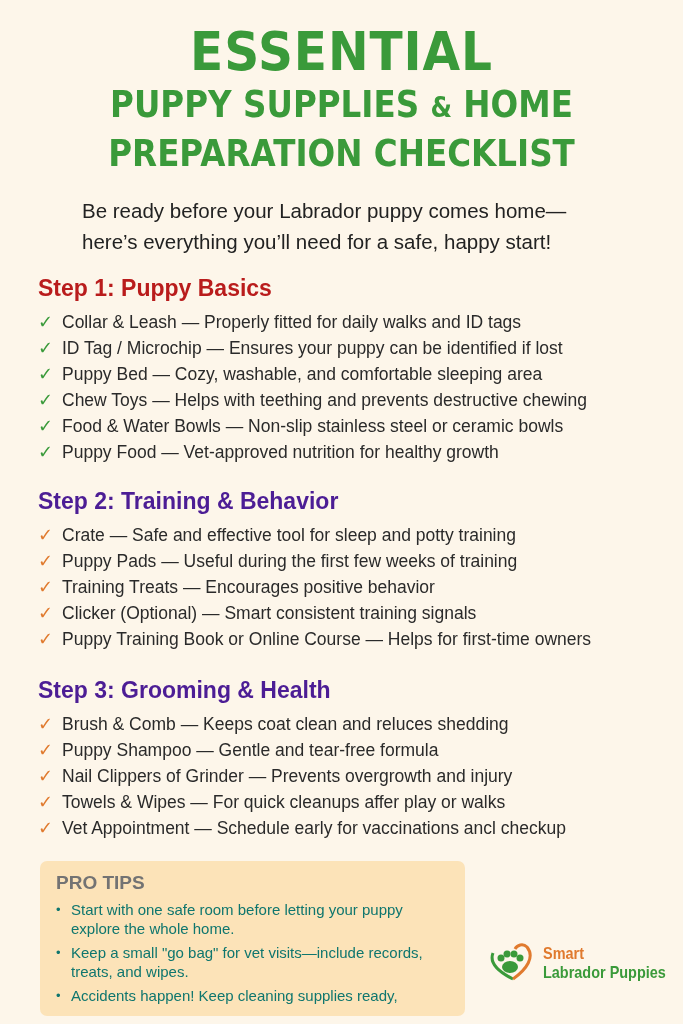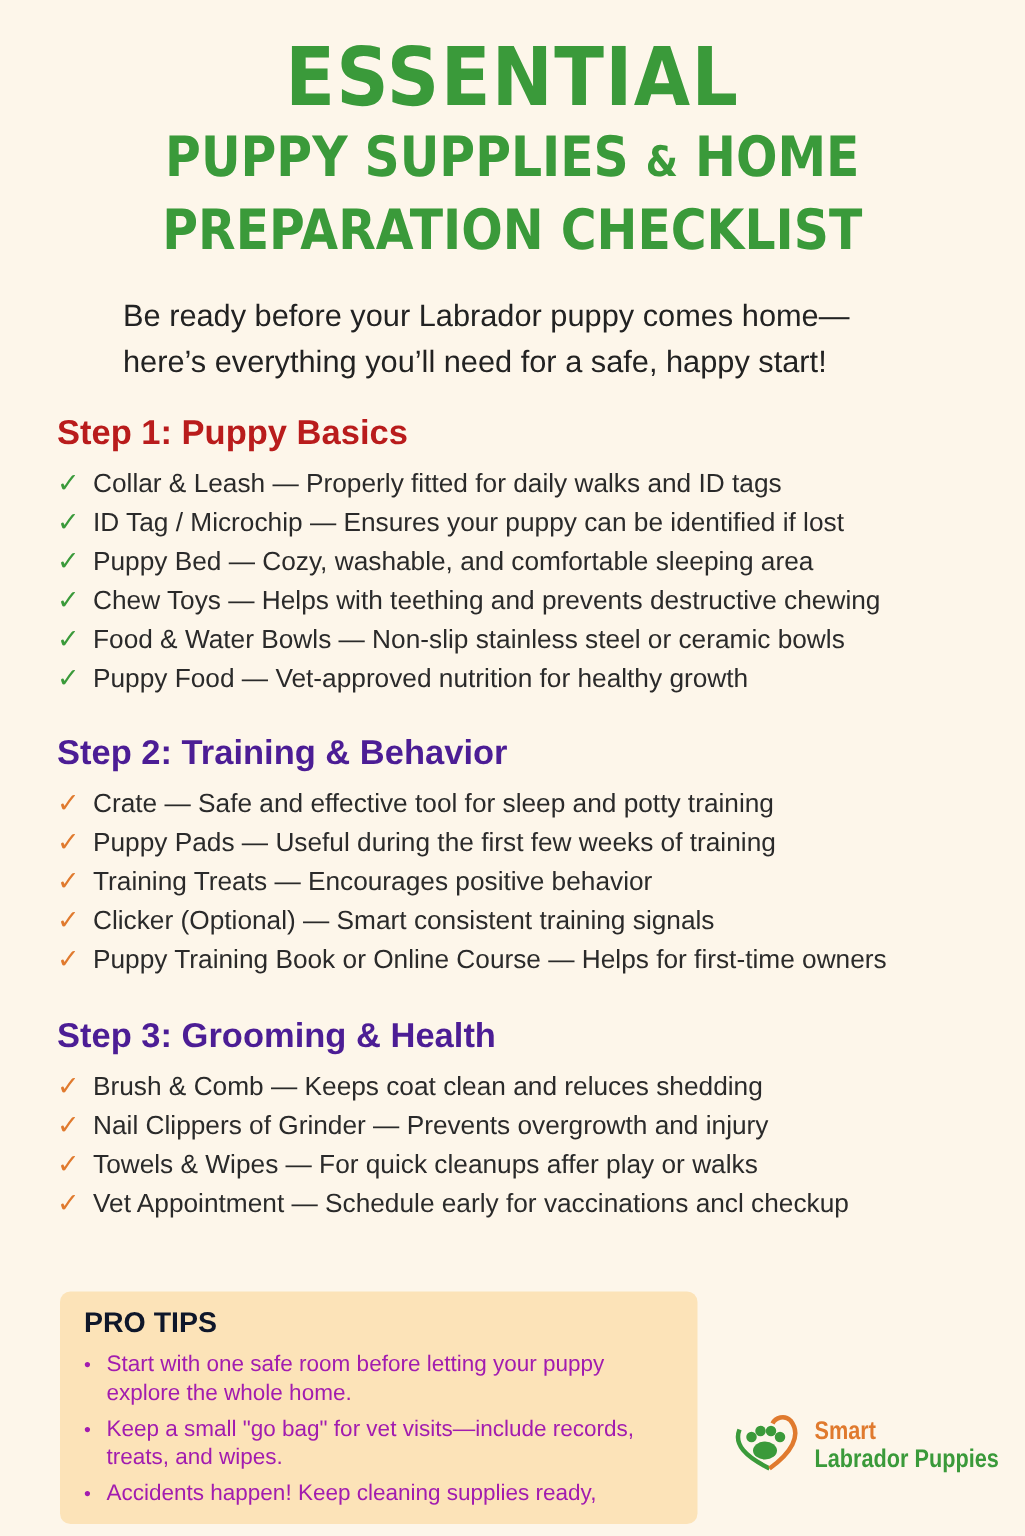--- a/index.html
+++ b/index.html
@@ -44,25 +44,25 @@
   .check.green { color: #3a9a3a; }
   .check.orange { color: #e07a2e; }
   #step1 { position: absolute; top: 274px; }
   #step2 { position: absolute; top: 487px; }
   #step3 { position: absolute; top: 676px; }
   .tips {
     position: absolute; left: 40px; top: 861px; width: 425px; height: 155px;
     background: #fce3b8; border-radius: 7px;
     box-sizing: border-box; padding: 11px 14px 0 16px;
   }
-  .tips-title { color: #0f172a; font-weight: bold; font-size: 19px; margin-bottom: 6px; }
+  .tips-title { color: #737373; font-weight: bold; font-size: 19px; margin-bottom: 6px; }
   .tips ul { list-style: none; margin: 0; padding: 0; }
   .tips li {
     position: relative; padding-left: 15px;
-    font-size: 15px; line-height: 19px; margin-bottom: 5px; color: #a21caf;
+    font-size: 15px; line-height: 19px; margin-bottom: 5px; color: #0f766e;
   }
   .tips li::before { content: "•"; position: absolute; left: 0; top: 0; font-size: 13px; }
   .logo {
     position: absolute; left: 483px; top: 943px; display: flex; align-items: center;
   }
   .logo-mark { width: 58px; height: 40px; }
   .logo-text { line-height: 19px; font-weight: bold; margin-left: 2px; }
   .logo-text .l1 { color: #e07a2e; font-size: 17px; display: block; transform: scaleX(0.85); transform-origin: left; }
   .logo-text .l2 { color: #3a9a3a; font-size: 17px; display: block; transform: scaleX(0.85); transform-origin: left; white-space: nowrap; }
 </style>
@@ -104,20 +104,21 @@
     <li><span class="check orange">✓</span><span>Training Treats — Encourages positive behavior</span></li>
     <li><span class="check orange">✓</span><span>Clicker (Optional) — Smart consistent training signals</span></li>
     <li><span class="check orange">✓</span><span>Puppy Training Book or Online Course — Helps for first-time owners</span></li>
   </ul>
 </section>
 
 <section class="step" id="step3">
   <h2 class="step-title orange">Step 3: Grooming &amp; Health</h2>
   <ul class="items">
     <li><span class="check orange">✓</span><span>Brush &amp; Comb — Keeps coat clean and reluces shedding</span></li>
+    <li><span class="check orange">✓</span><span>Puppy Shampoo — Gentle and tear-free formula</span></li>
     <li><span class="check orange">✓</span><span>Nail Clippers of Grinder — Prevents overgrowth and injury</span></li>
     <li><span class="check orange">✓</span><span>Towels &amp; Wipes — For quick cleanups affer play or walks</span></li>
     <li><span class="check orange">✓</span><span>Vet Appointment — Schedule early for vaccinations ancl checkup</span></li>
   </ul>
 </section>
 
 <div class="tips">
   <div class="tips-title">PRO TIPS</div>
   <ul>
     <li>Start with one safe room before letting your puppy explore the whole home.</li>

